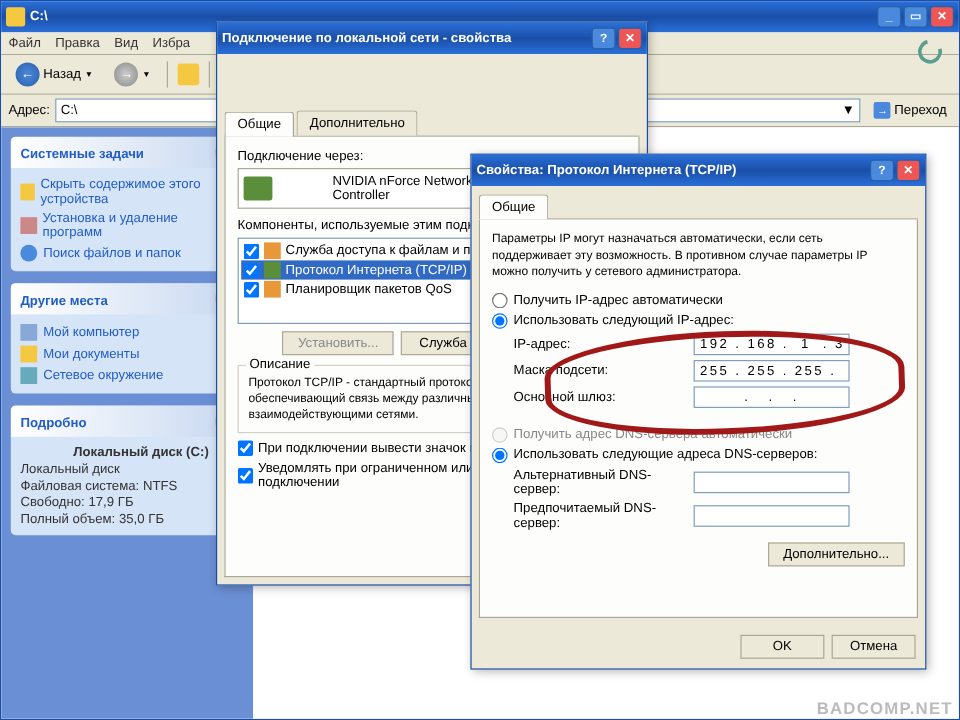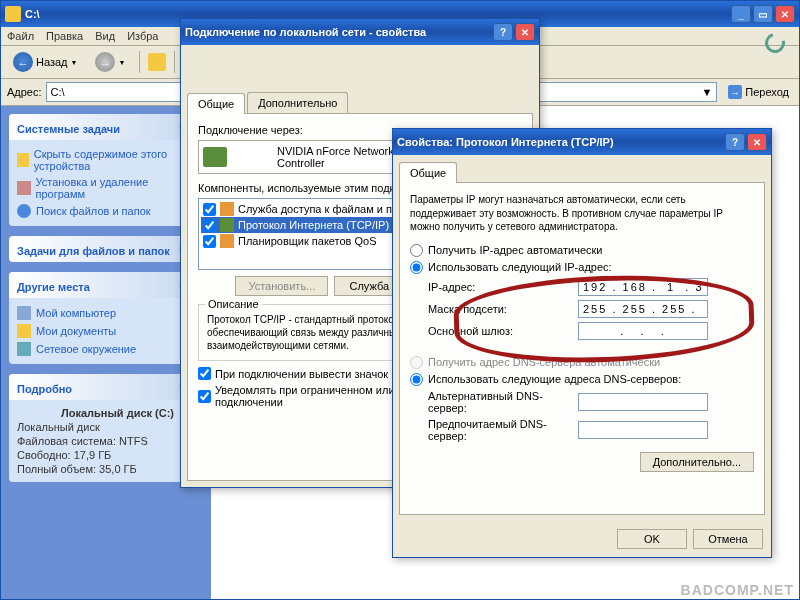--- a/index.html
+++ b/index.html
@@ -144,26 +144,20 @@
               <span>Скрыть содержимое этого устройства</span>
             </div>
           <div class="panel-item">
               <span class="pi-icon" style="background:#c88;"></span>
               <span>Установка и удаление программ</span>
             </div>
           <div class="panel-item">
               <span class="pi-icon" style="background:#4a89dc;border-radius:50%;"></span>
               <span>Поиск файлов и папок</span>
             </div>
-        </div>
-      </div>
-      <div class="panel">
-        <div class="panel-header">
-          <span>Задачи для файлов и папок</span>
-          <span class="collapse">⌃</span>
         </div>
       </div>
       <div class="panel">
         <div class="panel-header">
           <span>Другие места</span>
           <span class="collapse">⌃</span>
         </div>
         <div class="panel-body">
           <div class="panel-item">
               <span class="pi-icon" style="background:#88a8d8;"></span>

